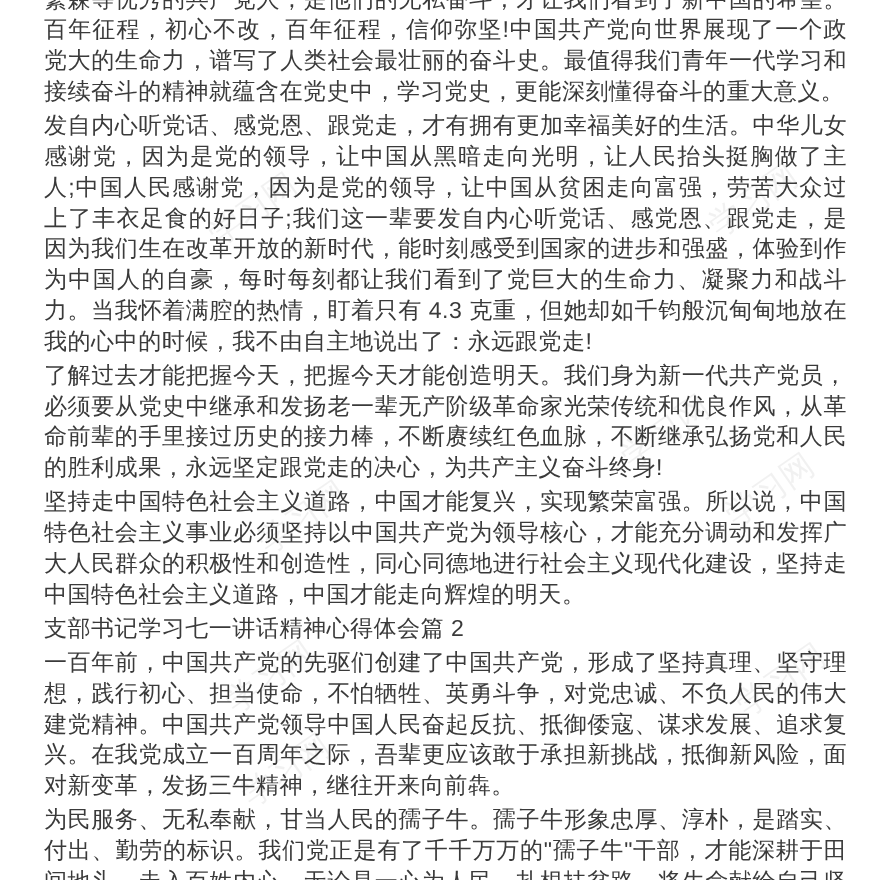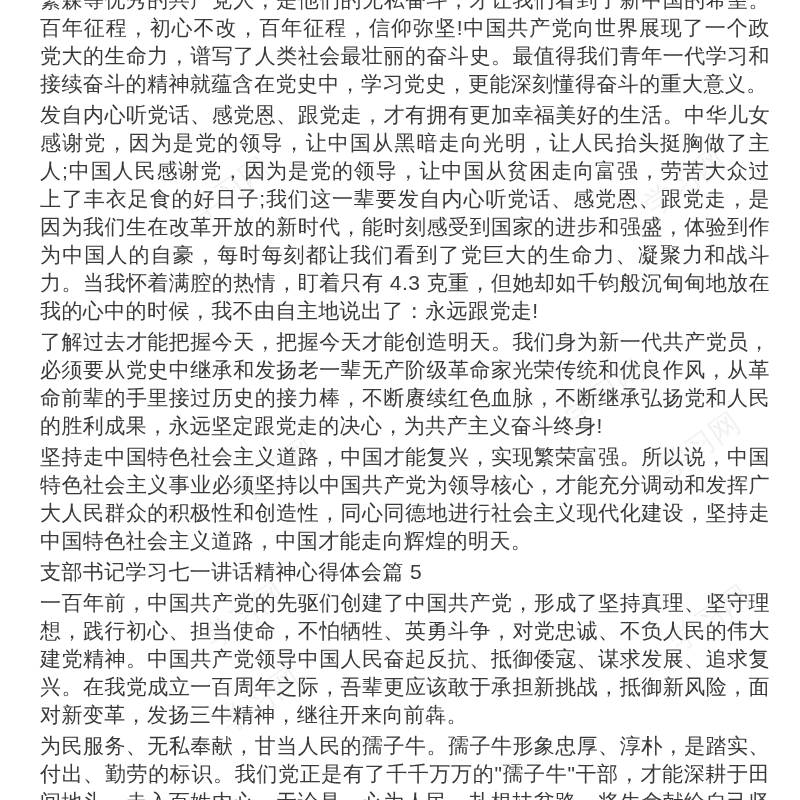--- a/index.html
+++ b/index.html
@@ -62,18 +62,18 @@
     <span class="wm" style="left:200px; top:595px;">学习网</span>
     <span class="wm" style="left:665px; top:598px;">学习网</span>
     <span class="wm" style="left:215px; top:680px;">学习网</span>
   </div>
 
   <div class="content">
     <p>繁森等优秀的共产党人，是他们的无私奋斗，才让我们看到了新中国的希望。百年征程，初心不改，百年征程，信仰弥坚!中国共产党向世界展现了一个政党大的生命力，谱写了人类社会最壮丽的奋斗史。最值得我们青年一代学习和接续奋斗的精神就蕴含在党史中，学习党史，更能深刻懂得奋斗的重大意义。</p>
     <p>发自内心听党话、感党恩、跟党走，才有拥有更加幸福美好的生活。中华儿女感谢党，因为是党的领导，让中国从黑暗走向光明，让人民抬头挺胸做了主人;中国人民感谢党，因为是党的领导，让中国从贫困走向富强，劳苦大众过上了丰衣足食的好日子;我们这一辈要发自内心听党话、感党恩、跟党走，是因为我们生在改革开放的新时代，能时刻感受到国家的进步和强盛，体验到作为中国人的自豪，每时每刻都让我们看到了党巨大的生命力、凝聚力和战斗力。当我怀着满腔的热情，盯着只有 4.3 克重，但她却如千钧般沉甸甸地放在我的心中的时候，我不由自主地说出了：永远跟党走!</p>
     <p>了解过去才能把握今天，把握今天才能创造明天。我们身为新一代共产党员，必须要从党史中继承和发扬老一辈无产阶级革命家光荣传统和优良作风，从革命前辈的手里接过历史的接力棒，不断赓续红色血脉，不断继承弘扬党和人民的胜利成果，永远坚定跟党走的决心，为共产主义奋斗终身!</p>
     <p>坚持走中国特色社会主义道路，中国才能复兴，实现繁荣富强。所以说，中国特色社会主义事业必须坚持以中国共产党为领导核心，才能充分调动和发挥广大人民群众的积极性和创造性，同心同德地进行社会主义现代化建设，坚持走中国特色社会主义道路，中国才能走向辉煌的明天。</p>
-    <p>支部书记学习七一讲话精神心得体会篇 5</p>
+    <p>支部书记学习七一讲话精神心得体会篇 2</p>
     <p>一百年前，中国共产党的先驱们创建了中国共产党，形成了坚持真理、坚守理想，践行初心、担当使命，不怕牺牲、英勇斗争，对党忠诚、不负人民的伟大建党精神。中国共产党领导中国人民奋起反抗、抵御倭寇、谋求发展、追求复兴。在我党成立一百周年之际，吾辈更应该敢于承担新挑战，抵御新风险，面对新变革，发扬三牛精神，继往开来向前犇。</p>
     <p>为民服务、无私奉献，甘当人民的孺子牛。孺子牛形象忠厚、淳朴，是踏实、付出、勤劳的标识。我们党正是有了千千万万的"孺子牛"干部，才能深耕于田间地头，走入百姓内心。无论是一心为人民，扎根扶贫路，将生命献给自己坚守的为人民服务信念的黄文秀同志，还是身守三尺讲台，为大山女子带来知识补给的张桂梅同志，正是他们的无私奉献、竭诚为民，才写下这样一段段令人感动的赞歌，也正是有了千千万万这样的同志，我们才能如期消灭绝</p>
   </div>
 
 </div>
 
 </body></html>

